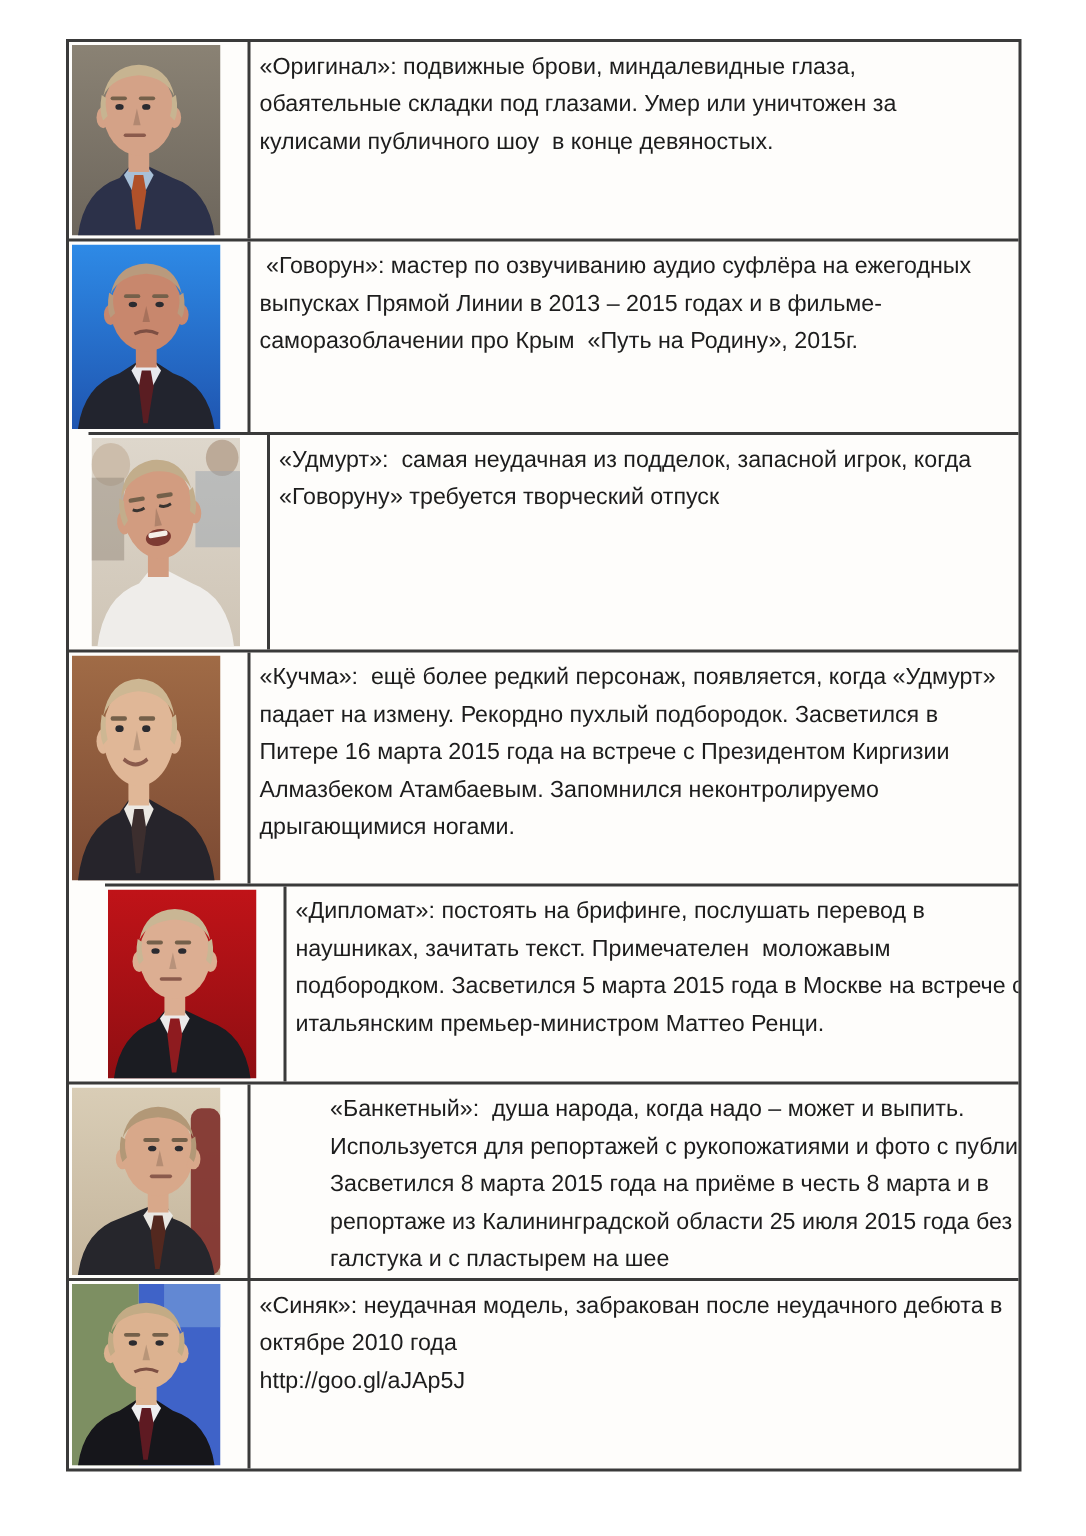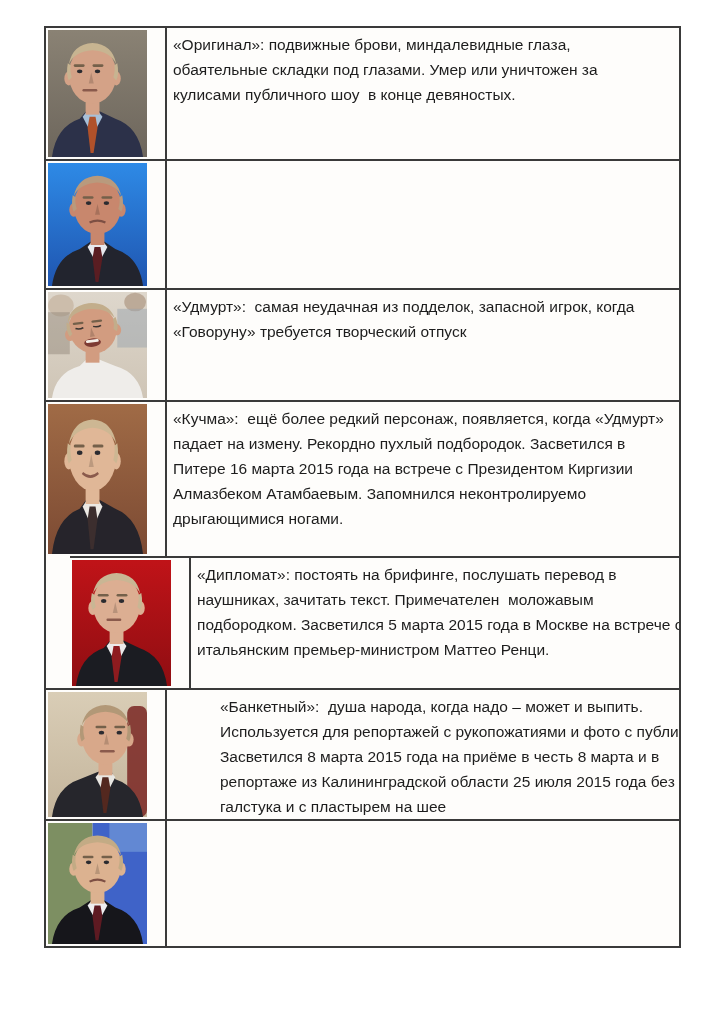--- a/index.html
+++ b/index.html
@@ -88,22 +88,27 @@
               <path d="M75 33 q2 11 -1 17 l-3 -3 q2 -7 1 -12 Z" fill="#b99a7d"></path>
               <rect x="35" y="34" width="11" height="2.6" rx="1.3" fill="#74604a"></rect>
               <rect x="54" y="34" width="11" height="2.6" rx="1.3" fill="#74604a"></rect>
               <ellipse cx="41" cy="41" rx="2.8" ry="1.9" fill="#2b2b30"></ellipse>
               <ellipse cx="59" cy="41" rx="2.8" ry="1.9" fill="#2b2b30"></ellipse>
               <path d="M50 42 l-2.5 11 l5 0 Z" fill="#000" opacity="0.16"></path>
               <path d="M42 61 Q50 57 58 61" stroke="#7d4f43" stroke-width="2.2" fill="none"></path>
             </g>
           </svg>
         </div>
-      </div>
-      <div class="row" style="height: 112px;">
+        <div class="text-cell">
+          <div class="row-text"> «Говорун»: мастер по озвучиванию аудио суфлёра на ежегодных
+выпусках Прямой Линии в 2013 – 2015 годах и в фильме-
+саморазоблачении про Крым  «Путь на Родину», 2015г.</div>
+        </div>
+      </div>
+      <div class="row" style="height: 145px; margin-left: 13px;">
         <div class="photo-cell">
           <svg class="portrait" viewBox="0 0 100 126" preserveAspectRatio="none" xmlns="http://www.w3.org/2000/svg">
             <defs>
               <linearGradient id="bg2" x1="0" y1="0" x2="0" y2="1">
                 <stop offset="0" stop-color="#ded7cc"></stop>
                 <stop offset="1" stop-color="#cfc5b6"></stop>
               </linearGradient>
             </defs>
             <rect width="100" height="126" fill="url(#bg2)"></rect>
             <circle cx="13" cy="16" r="13" fill="#c9b8a6" opacity="0.85"></circle>
@@ -273,15 +278,20 @@
               <path d="M75 33 q2 11 -1 17 l-3 -3 q2 -7 1 -12 Z" fill="#c3ab85"></path>
               <rect x="35" y="34" width="11" height="2.6" rx="1.3" fill="#74604a"></rect>
               <rect x="54" y="34" width="11" height="2.6" rx="1.3" fill="#74604a"></rect>
               <ellipse cx="41" cy="41" rx="2.8" ry="1.9" fill="#2b2b30"></ellipse>
               <ellipse cx="59" cy="41" rx="2.8" ry="1.9" fill="#2b2b30"></ellipse>
               <path d="M50 42 l-2.5 11 l5 0 Z" fill="#000" opacity="0.16"></path>
               <path d="M42 61 Q50 57 58 61" stroke="#7d4f43" stroke-width="2.2" fill="none"></path>
             </g>
           </svg>
         </div>
+        <div class="text-cell">
+          <div class="row-text">«Синяк»: неудачная модель, забракован после неудачного дебюта в
+октябре 2010 года
+http://goo.gl/aJAp5J</div>
+        </div>
       </div>
     </div>
 </div>
 
 </body></html>

